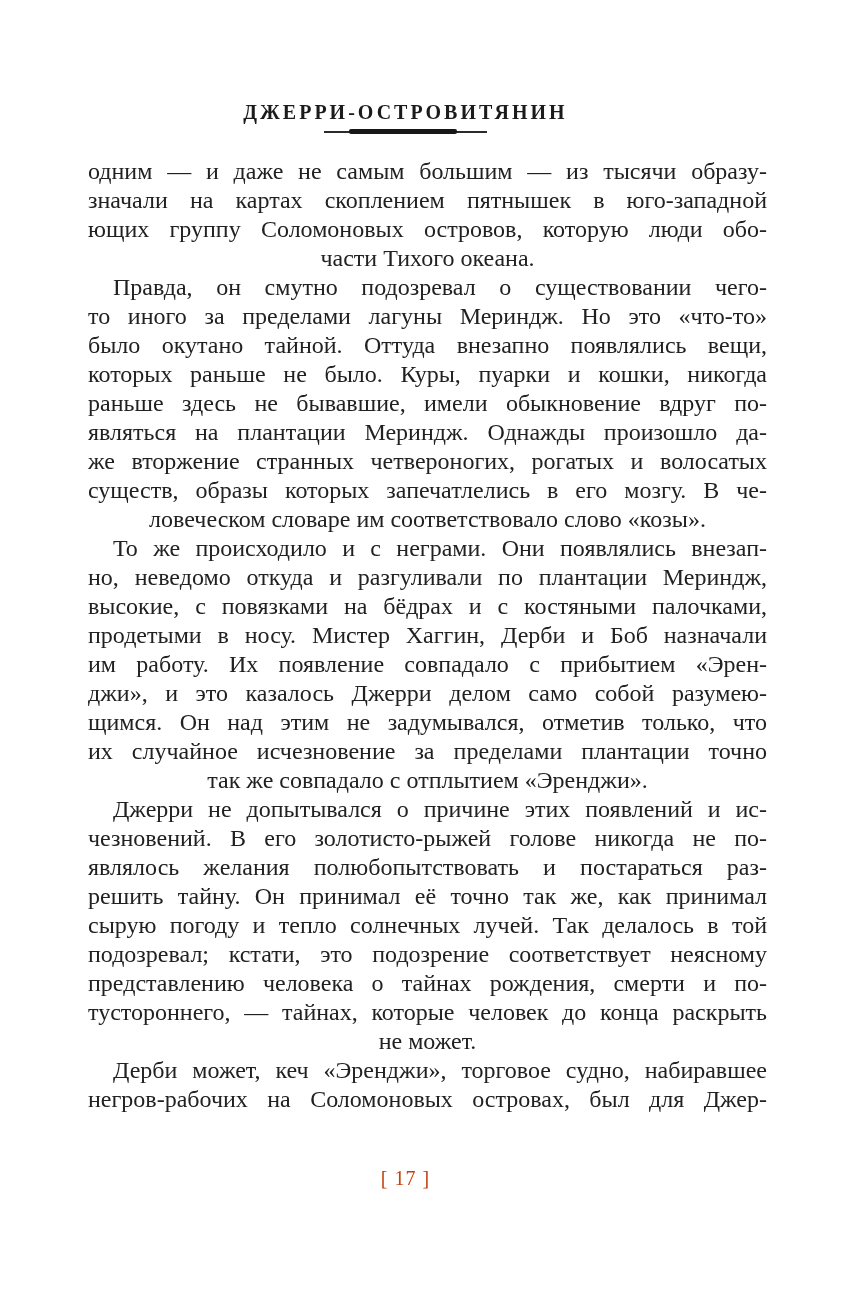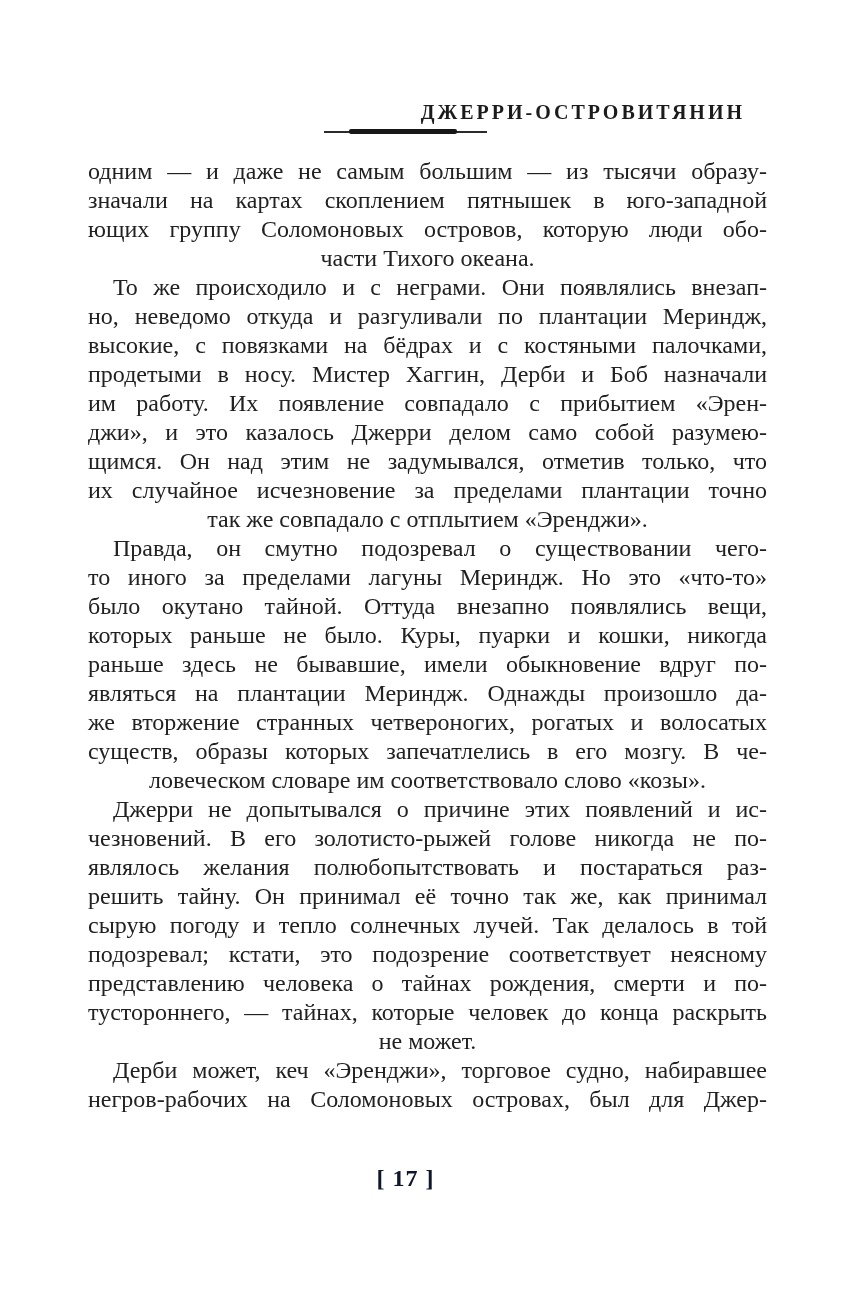--- a/index.html
+++ b/index.html
@@ -14,21 +14,21 @@
     background: #ffffff;
     overflow: hidden;
     color: #222222;
   }
   
   .head-center {
     position: absolute;
     left: 66px;
     top: 101px;
     width: 679px;
-    text-align: right;
+    text-align: center;
   }
   .running-title {
     font-size: 20px;
     line-height: 22px;
     font-weight: bold;
     letter-spacing: 3px;
     color: #1b1b1b;
     white-space: nowrap;
   }
   .ornament {
@@ -78,24 +78,24 @@
     text-indent: 25px;
   }
   .folio-wrap {
     position: absolute;
     left: 66px;
     top: 1166px;
     width: 679px;
     text-align: center;
   }
   .folio {
-    font-size: 24px;
+    font-size: 20px;
     line-height: 24px;
-    font-weight: bold;
-    color: #0f172a;
+    font-weight: normal;
+    color: #c2410c;
     letter-spacing: 1px;
   }
 </style>
 </head>
 <body>
 
 <div class="page">
 
   <div class="head-center">
     <div class="running-title">ДЖЕРРИ-ОСТРОВИТЯНИН</div>
@@ -107,40 +107,40 @@
   </div>
 
   <div class="text-block">
       <div class="para">
         <div class="line">одним — и даже не самым большим — из тысячи образу-</div>
         <div class="line">значали на картах скоплением пятнышек в юго-западной</div>
         <div class="line">ющих группу Соломоновых островов, которую люди обо-</div>
         <div class="line endline">части Тихого океана.</div>
       </div>
       <div class="para indent">
+        <div class="line">Правда, он смутно подозревал о существовании чего-</div>
+        <div class="line">то иного за пределами лагуны Мериндж. Но это «что-то»</div>
+        <div class="line">было окутано тайной. Оттуда внезапно появлялись вещи,</div>
+        <div class="line">которых раньше не было. Куры, пуарки и кошки, никогда</div>
+        <div class="line">раньше здесь не бывавшие, имели обыкновение вдруг по-</div>
+        <div class="line">являться на плантации Мериндж. Однажды произошло да-</div>
+        <div class="line">же вторжение странных четвероногих, рогатых и волосатых</div>
+        <div class="line">существ, образы которых запечатлелись в его мозгу. В че-</div>
+        <div class="line endline">ловеческом словаре им соответствовало слово «козы».</div>
+      </div>
+      <div class="para indent">
         <div class="line">То же происходило и с неграми. Они появлялись внезап-</div>
         <div class="line">но, неведомо откуда и разгуливали по плантации Мериндж,</div>
         <div class="line">высокие, с повязками на бёдрах и с костяными палочками,</div>
         <div class="line">продетыми в носу. Мистер Хаггин, Дерби и Боб назначали</div>
         <div class="line">им работу. Их появление совпадало с прибытием «Эрен-</div>
         <div class="line">джи», и это казалось Джерри делом само собой разумею-</div>
         <div class="line">щимся. Он над этим не задумывался, отметив только, что</div>
         <div class="line">их случайное исчезновение за пределами плантации точно</div>
         <div class="line endline">так же совпадало с отплытием «Эренджи».</div>
-      </div>
-      <div class="para indent">
-        <div class="line">Правда, он смутно подозревал о существовании чего-</div>
-        <div class="line">то иного за пределами лагуны Мериндж. Но это «что-то»</div>
-        <div class="line">было окутано тайной. Оттуда внезапно появлялись вещи,</div>
-        <div class="line">которых раньше не было. Куры, пуарки и кошки, никогда</div>
-        <div class="line">раньше здесь не бывавшие, имели обыкновение вдруг по-</div>
-        <div class="line">являться на плантации Мериндж. Однажды произошло да-</div>
-        <div class="line">же вторжение странных четвероногих, рогатых и волосатых</div>
-        <div class="line">существ, образы которых запечатлелись в его мозгу. В че-</div>
-        <div class="line endline">ловеческом словаре им соответствовало слово «козы».</div>
       </div>
       <div class="para indent">
         <div class="line">Джерри не допытывался о причине этих появлений и ис-</div>
         <div class="line">чезновений. В его золотисто-рыжей голове никогда не по-</div>
         <div class="line">являлось желания полюбопытствовать и постараться раз-</div>
         <div class="line">решить тайну. Он принимал её точно так же, как принимал</div>
         <div class="line">сырую погоду и тепло солнечных лучей. Так делалось в той</div>
         <div class="line">подозревал; кстати, это подозрение соответствует неясному</div>
         <div class="line">представлению человека о тайнах рождения, смерти и по-</div>
         <div class="line">тустороннего, — тайнах, которые человек до конца раскрыть</div>

